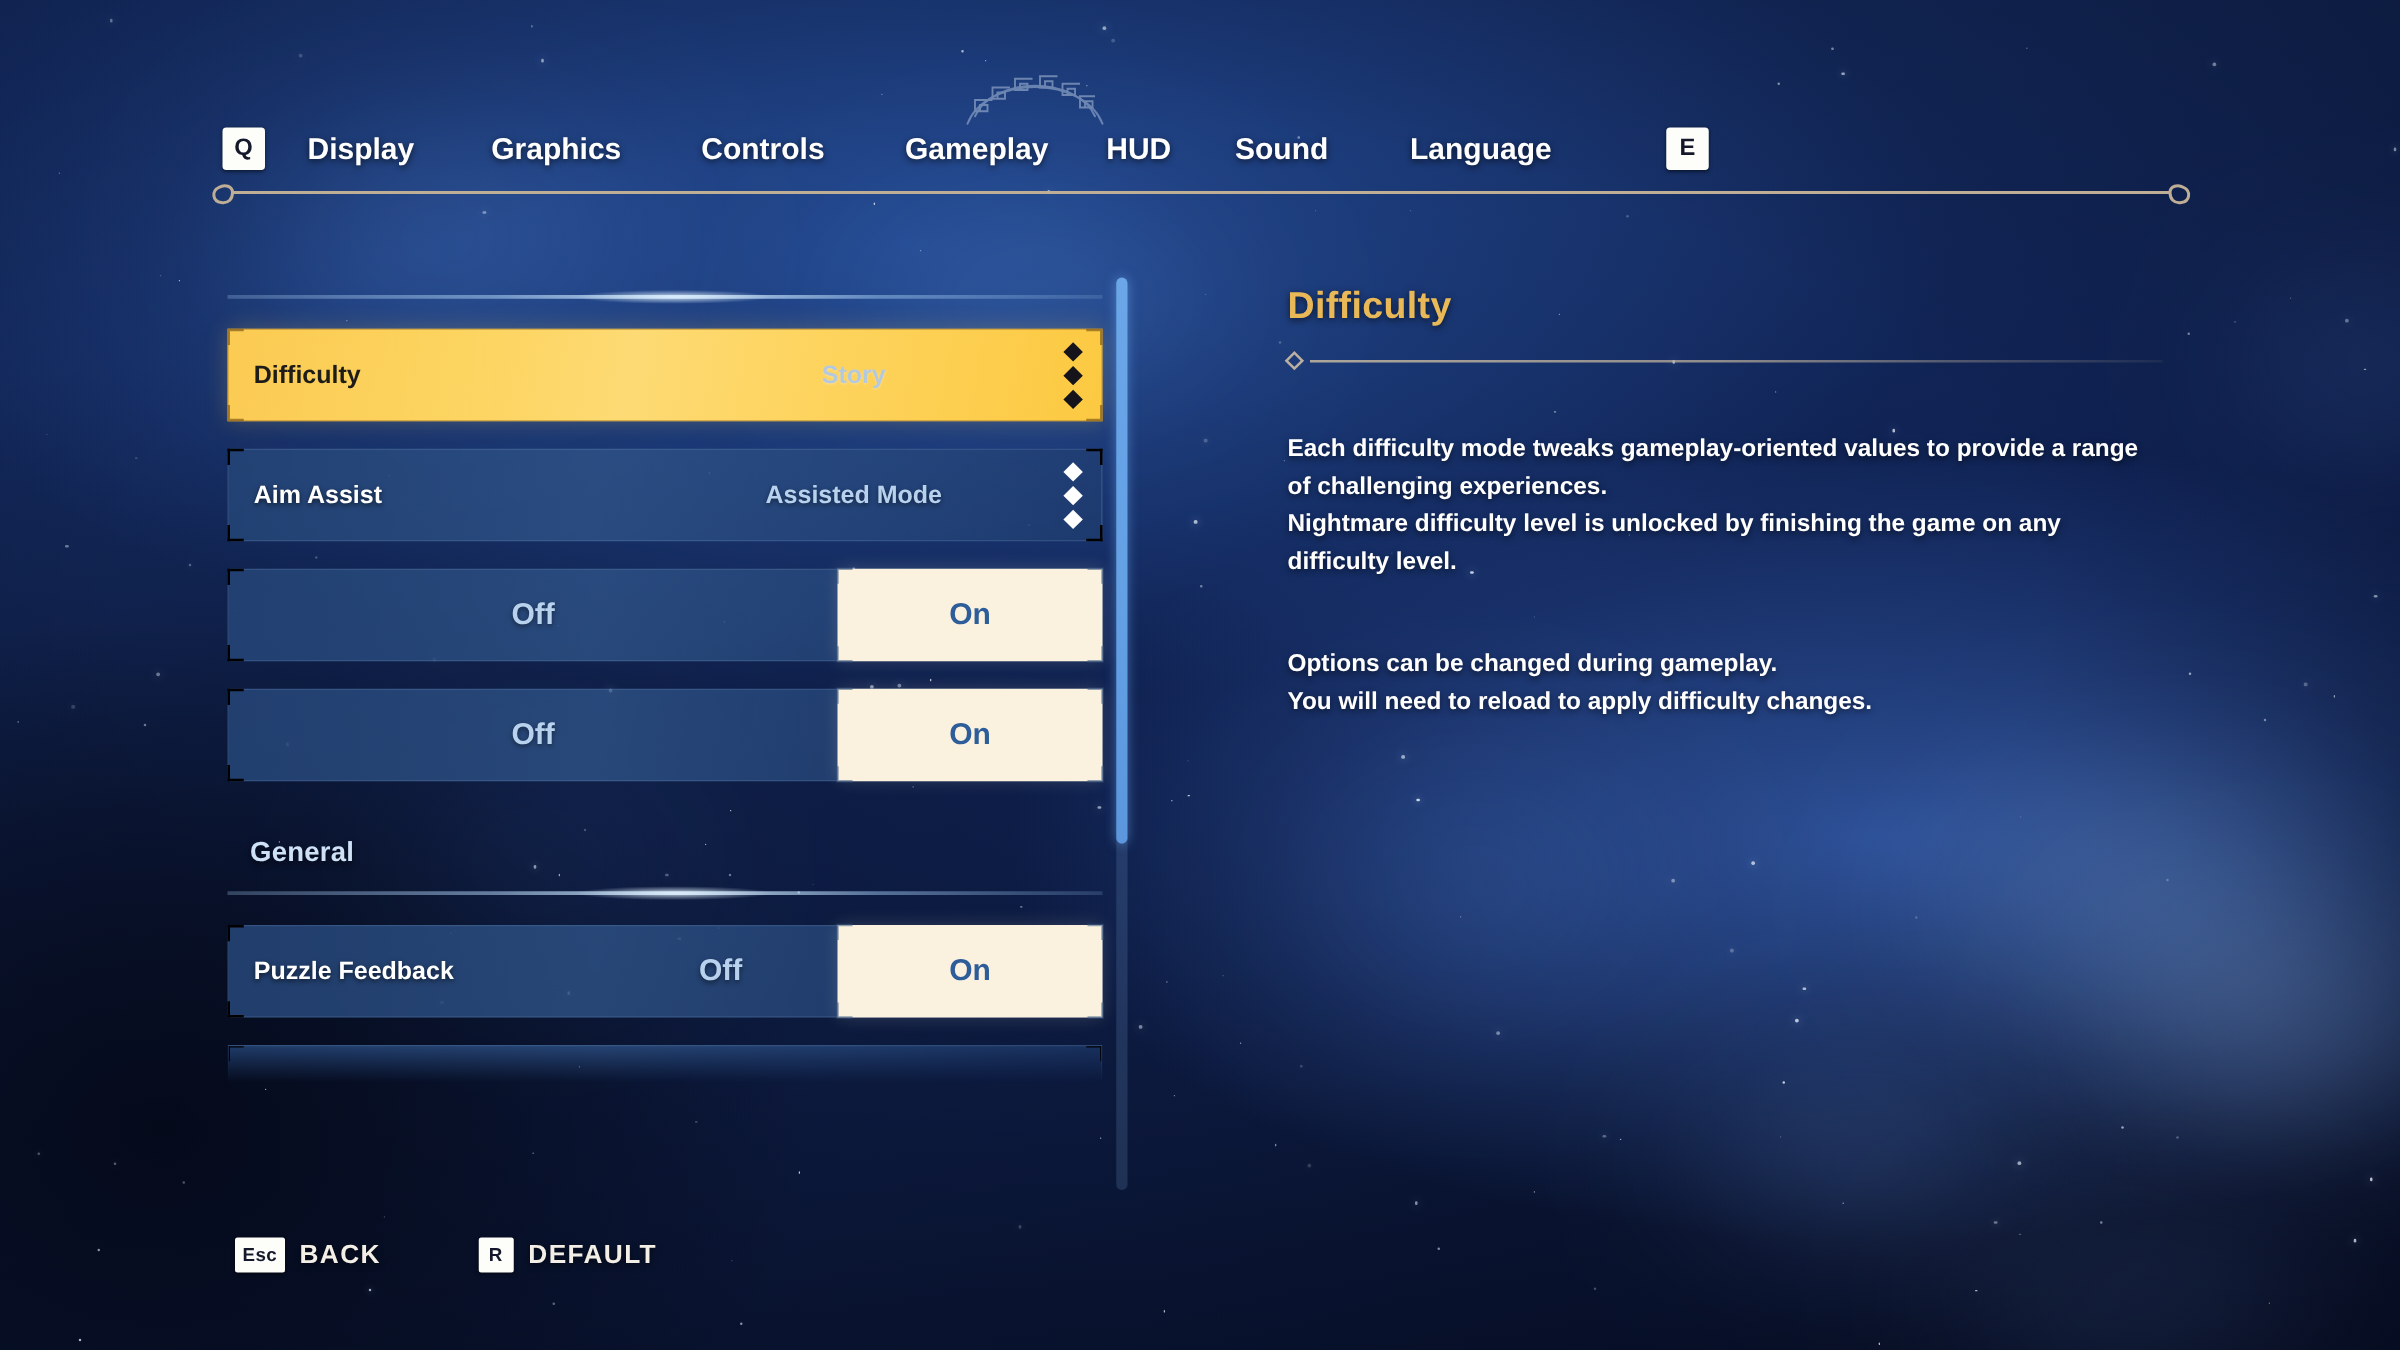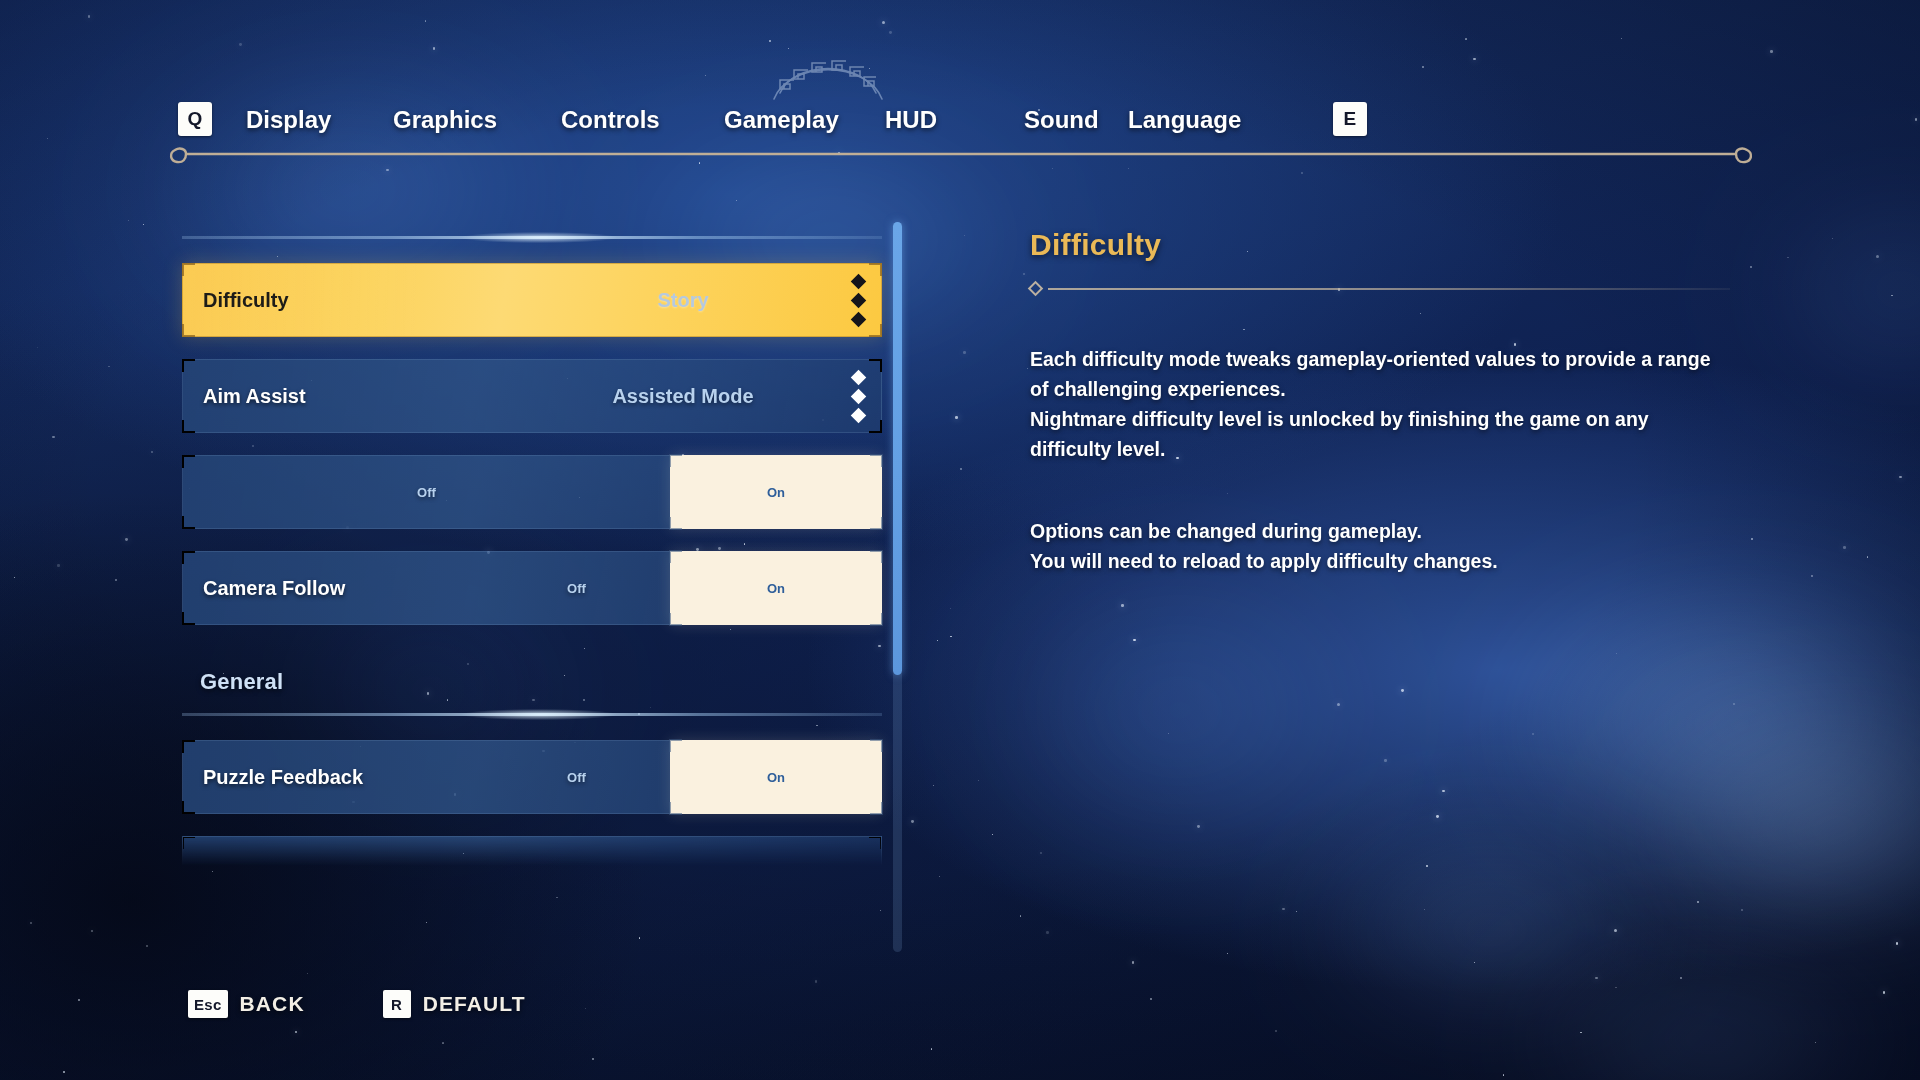--- a/index.html
+++ b/index.html
@@ -120,21 +120,21 @@
     flex:0 0 auto; width:38px; display:flex; flex-direction:column;
     align-items:center; justify-content:center; gap:8px; padding-right:8px;
   }
   .dia { width:11px; height:11px; transform:rotate(45deg); background:#ffffff; }
   .row.selected .dia { background:#14141a; }
 
   
   .row.toggle .label { width:300px; }
   .row.toggle .opt {
     flex:1; display:flex; align-items:center; justify-content:center;
-    font-size:13px; font-weight:bold;text-align:center;
+    font-size:24px; font-weight:bold;text-align:center;
   }
   .row.toggle .opt.off { color:#b8d2ee; text-shadow:0 2px 4px rgba(0,0,0,.45); }
   .row.toggle .opt.on {
     flex:0 0 auto; width:212px; margin:-1px -1px -1px 0;
     background:#faf1df; color:#2e5e9a;
     position:relative; box-shadow:0 0 14px rgba(250,240,220,.16);
   }
   .row.toggle .opt.on .corner { border-color:rgba(60,90,130,.55); }
 
   .row.partial {
@@ -387,21 +387,21 @@
     </g>
   </svg>
 
   <div class="tabs">
     <span class="keycap" style="position: absolute; left: 0px; top: 6px;">Q</span>
     <span class="tab" style="position: absolute; left: 68px;">Display</span>
     <span class="tab" style="position: absolute; left: 215px;">Graphics</span>
     <span class="tab" style="position: absolute; left: 383px;">Controls</span>
     <span class="tab active" style="position: absolute; left: 546px;">Gameplay</span>
     <span class="tab" style="position: absolute; left: 707px;">HUD</span>
-    <span class="tab" style="position: absolute; left: 846px;">Sound</span>
+    <span class="tab" style="position: absolute; left: 810px;">Sound</span>
     <span class="tab" style="position: absolute; left: 950px;">Language</span>
     <span class="keycap" style="position: absolute; left: 1155px; top: 6px;">E</span>
   </div>
 
   <svg class="rule" viewBox="0 0 1602 22" preserveAspectRatio="none">
     <line x1="26" y1="9" x2="1576" y2="9" stroke="#bfae96" stroke-width="2.4"></line>
     <path d="M26,9 C26,4 20,2 15,5 C9,8 10,16 17,17 C23,18 26,14 26,9" fill="none" stroke="#bfae96" stroke-width="2.4"></path>
     <path d="M1576,9 C1576,4 1582,2 1587,5 C1593,8 1592,16 1585,17 C1579,18 1576,14 1576,9" fill="none" stroke="#bfae96" stroke-width="2.4"></path>
   </svg>
 </div>
@@ -452,21 +452,20 @@
         <span class="corner tr"></span>
         <span class="corner bl"></span>
         <span class="corner br"></span>
         <span>On</span>
       </div>
     </div>
 
     <div class="row toggle">
       <span class="corner tl"></span>
       <span class="corner bl"></span>
-      <div class="label">Camera Follow</div>
       <div class="opt off">Off</div>
       <div class="opt on">
         <span class="corner tl"></span>
         <span class="corner tr"></span>
         <span class="corner bl"></span>
         <span class="corner br"></span>
         <span>On</span>
       </div>
     </div>
   </div>

